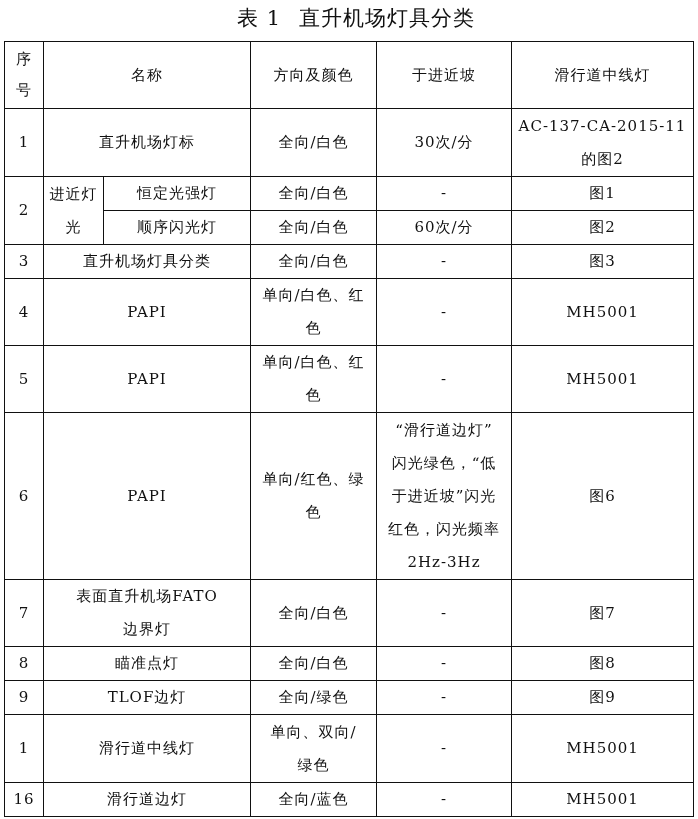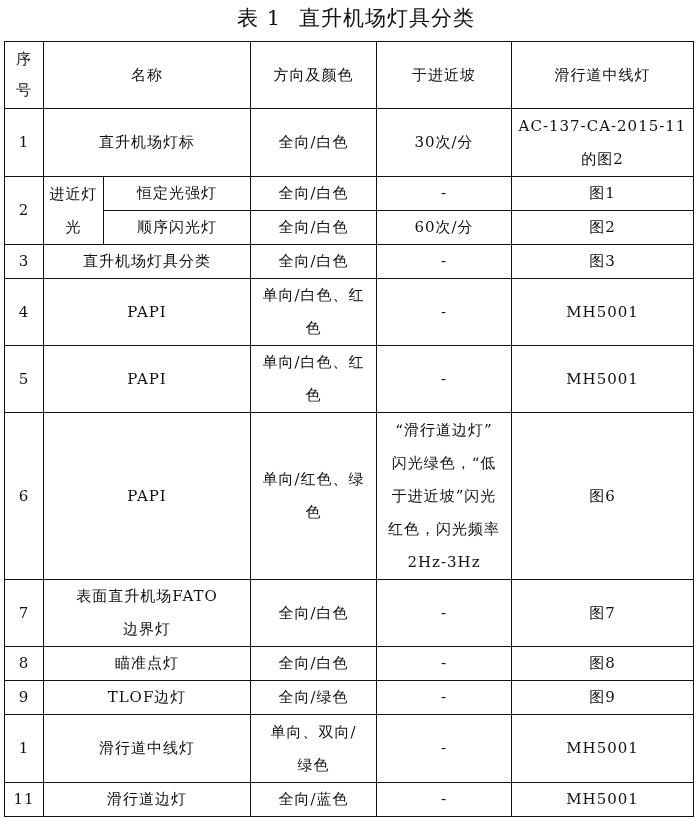--- a/index.html
+++ b/index.html
@@ -126,20 +126,20 @@
 
   <tr style="height:68px">
     <td>1</td>
     <td colspan="2">滑行道中线灯</td>
     <td class="tight"><span>单向、双向/</span><br><span>绿色</span></td>
     <td>-</td>
     <td>MH5001</td>
   </tr>
 
   <tr style="height:34px">
-    <td>11</td>
+    <td>16</td>
     <td colspan="2">滑行道边灯</td>
     <td>全向/蓝色</td>
     <td>-</td>
     <td>MH5001</td>
   </tr>
 </tbody>
   </table>
 
 </body></html>

